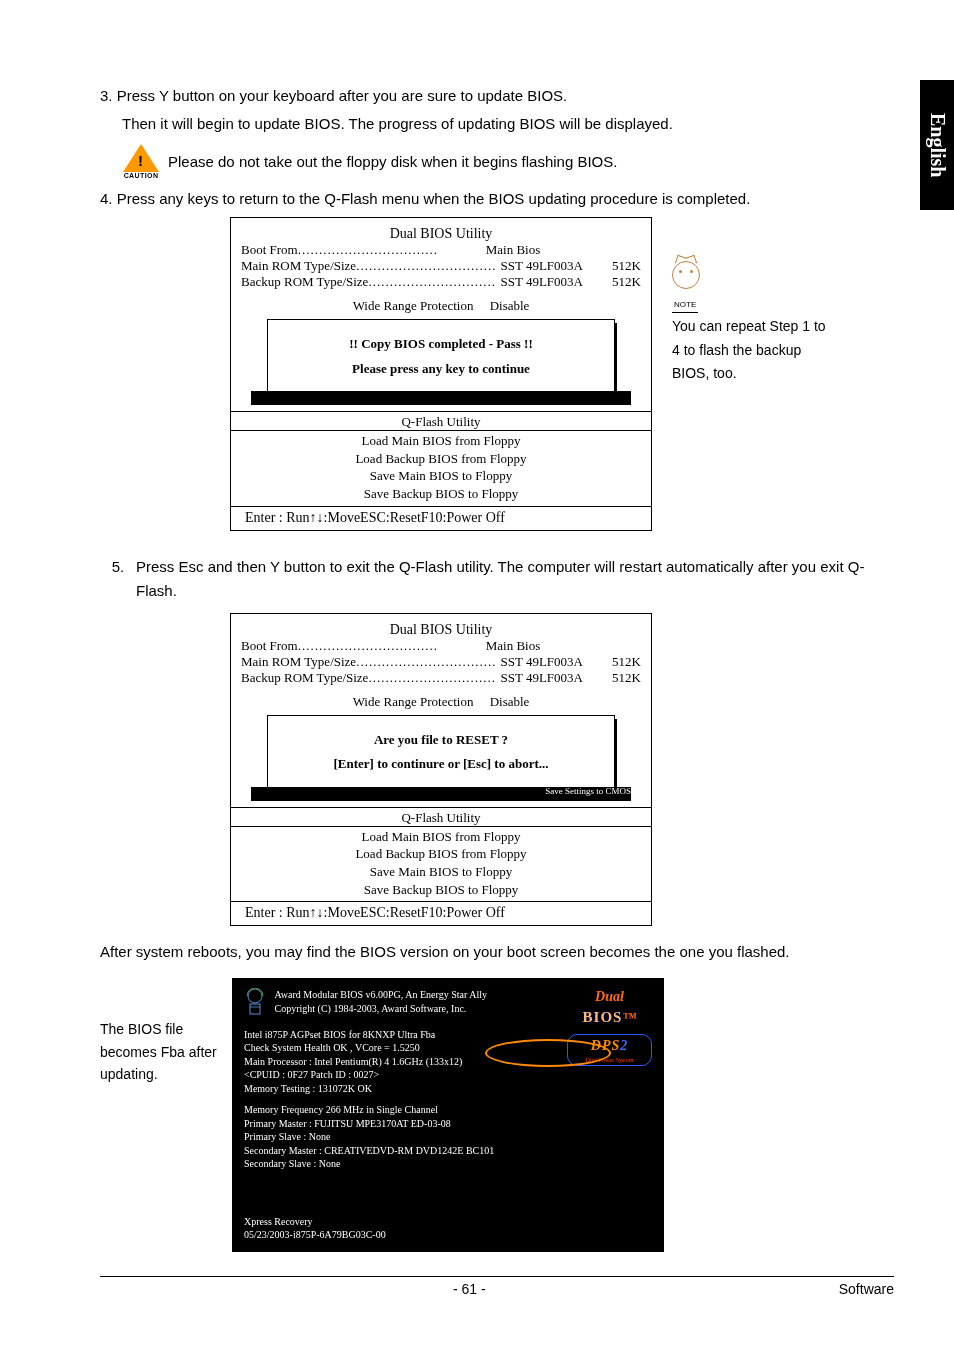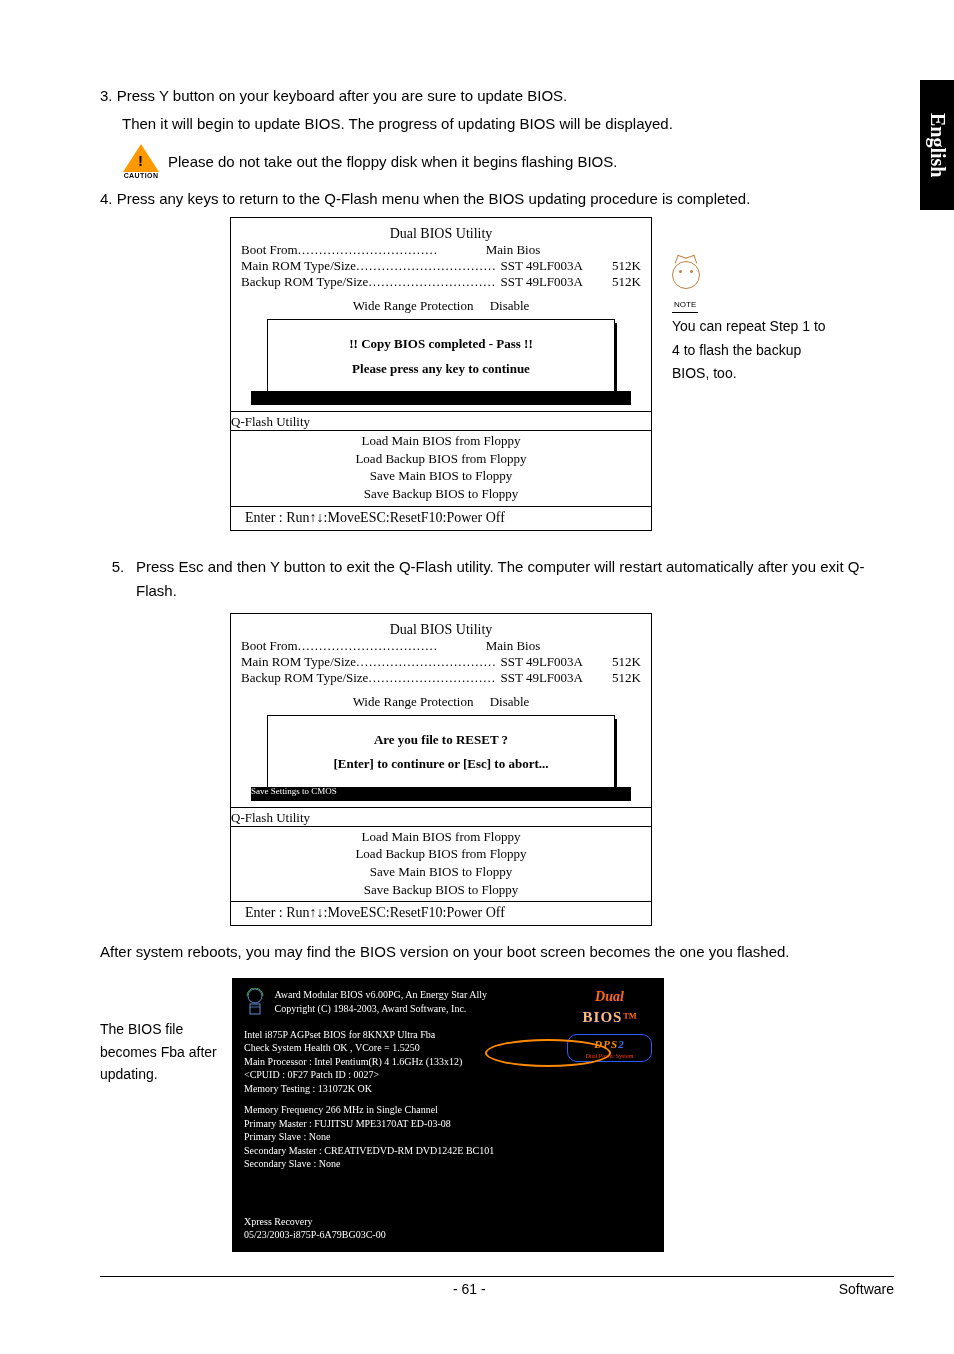--- a/index.html
+++ b/index.html
@@ -121,25 +121,26 @@
     box-shadow: 3px 3px 0 #000, -1px -1px 0 #000, 1px -1px 0 #000, -1px 1px 0 #000, 1px 1px 0 #000;
     font-size: 13px;
     line-height: 1.9;
   }
   .bios-underbar {
     margin: -2px 10px 0 10px;
     height: 14px;
     background: #000;
     color: #fff;
     font-size: 9px;
-    text-align: left;
+    text-align: right;
     overflow: hidden;
     line-height: 8px;
   }
   .bios-subtitle {
+    text-align: center;
     font-size: 13px;
     padding: 2px 0 0 0;
   }
   .bios-menu {
     text-align: center;
     font-size: 13px;
     line-height: 1.35;
     padding: 1px 0 3px 0;
   }
   .bios-hr {
@@ -250,21 +251,21 @@
   .boot-logo2 {
     border: 1px solid #2a5bff;
     border-radius: 10px;
     text-align: center;
     padding: 2px 0 1px 0;
   }
   .boot-logo2 .t {
     color: #ff8a00;
     font-style: italic;
     font-weight: bold;
-    font-size: 11px;
+    font-size: 14px;
     letter-spacing: 1px;
   }
   .boot-logo2 .t .blue { color: #3a6bff; }
   .boot-logo2 .s { color: #ff3a00; font-size: 6px; }
   .boot-epa {
     display: inline-block;
     vertical-align: top;
     margin-right: 6px;
   }
   .epa-svg { width: 22px; height: 28px; }

